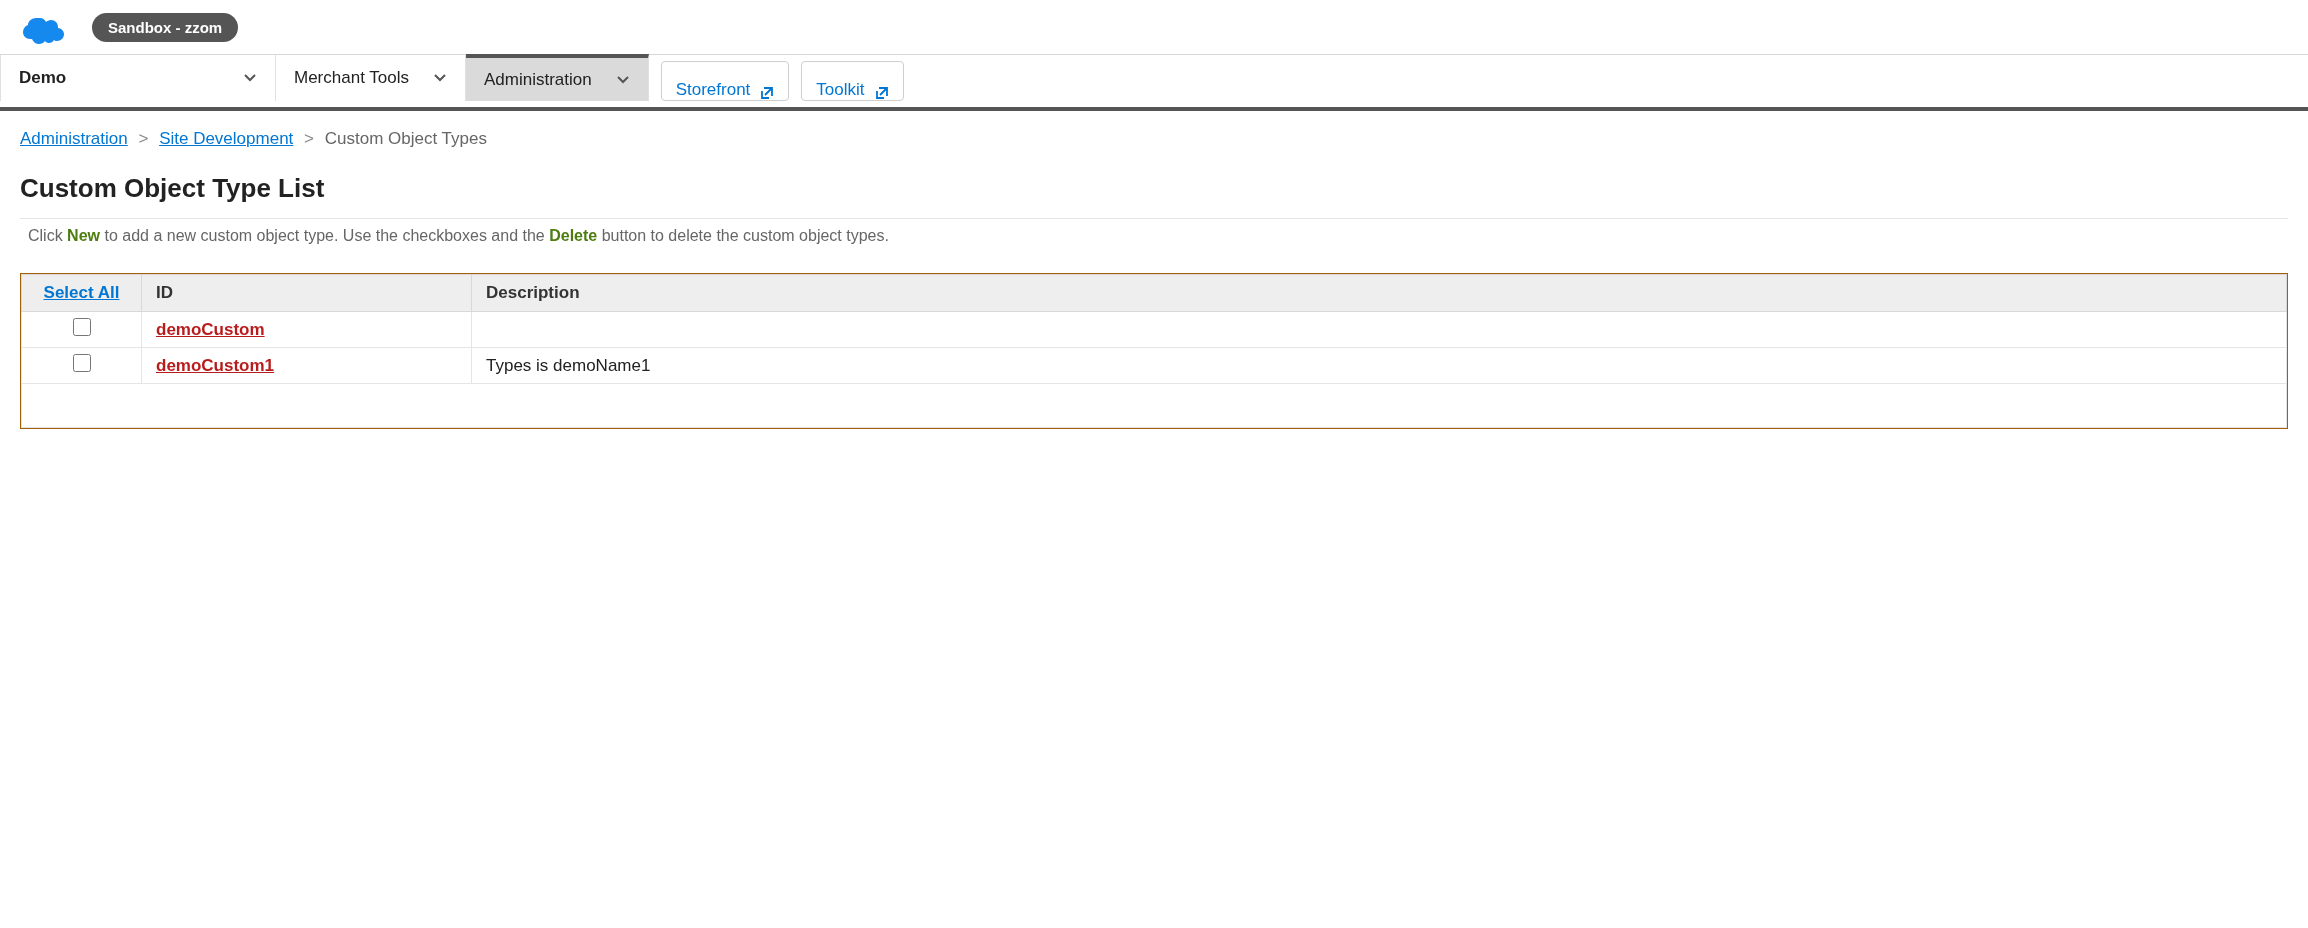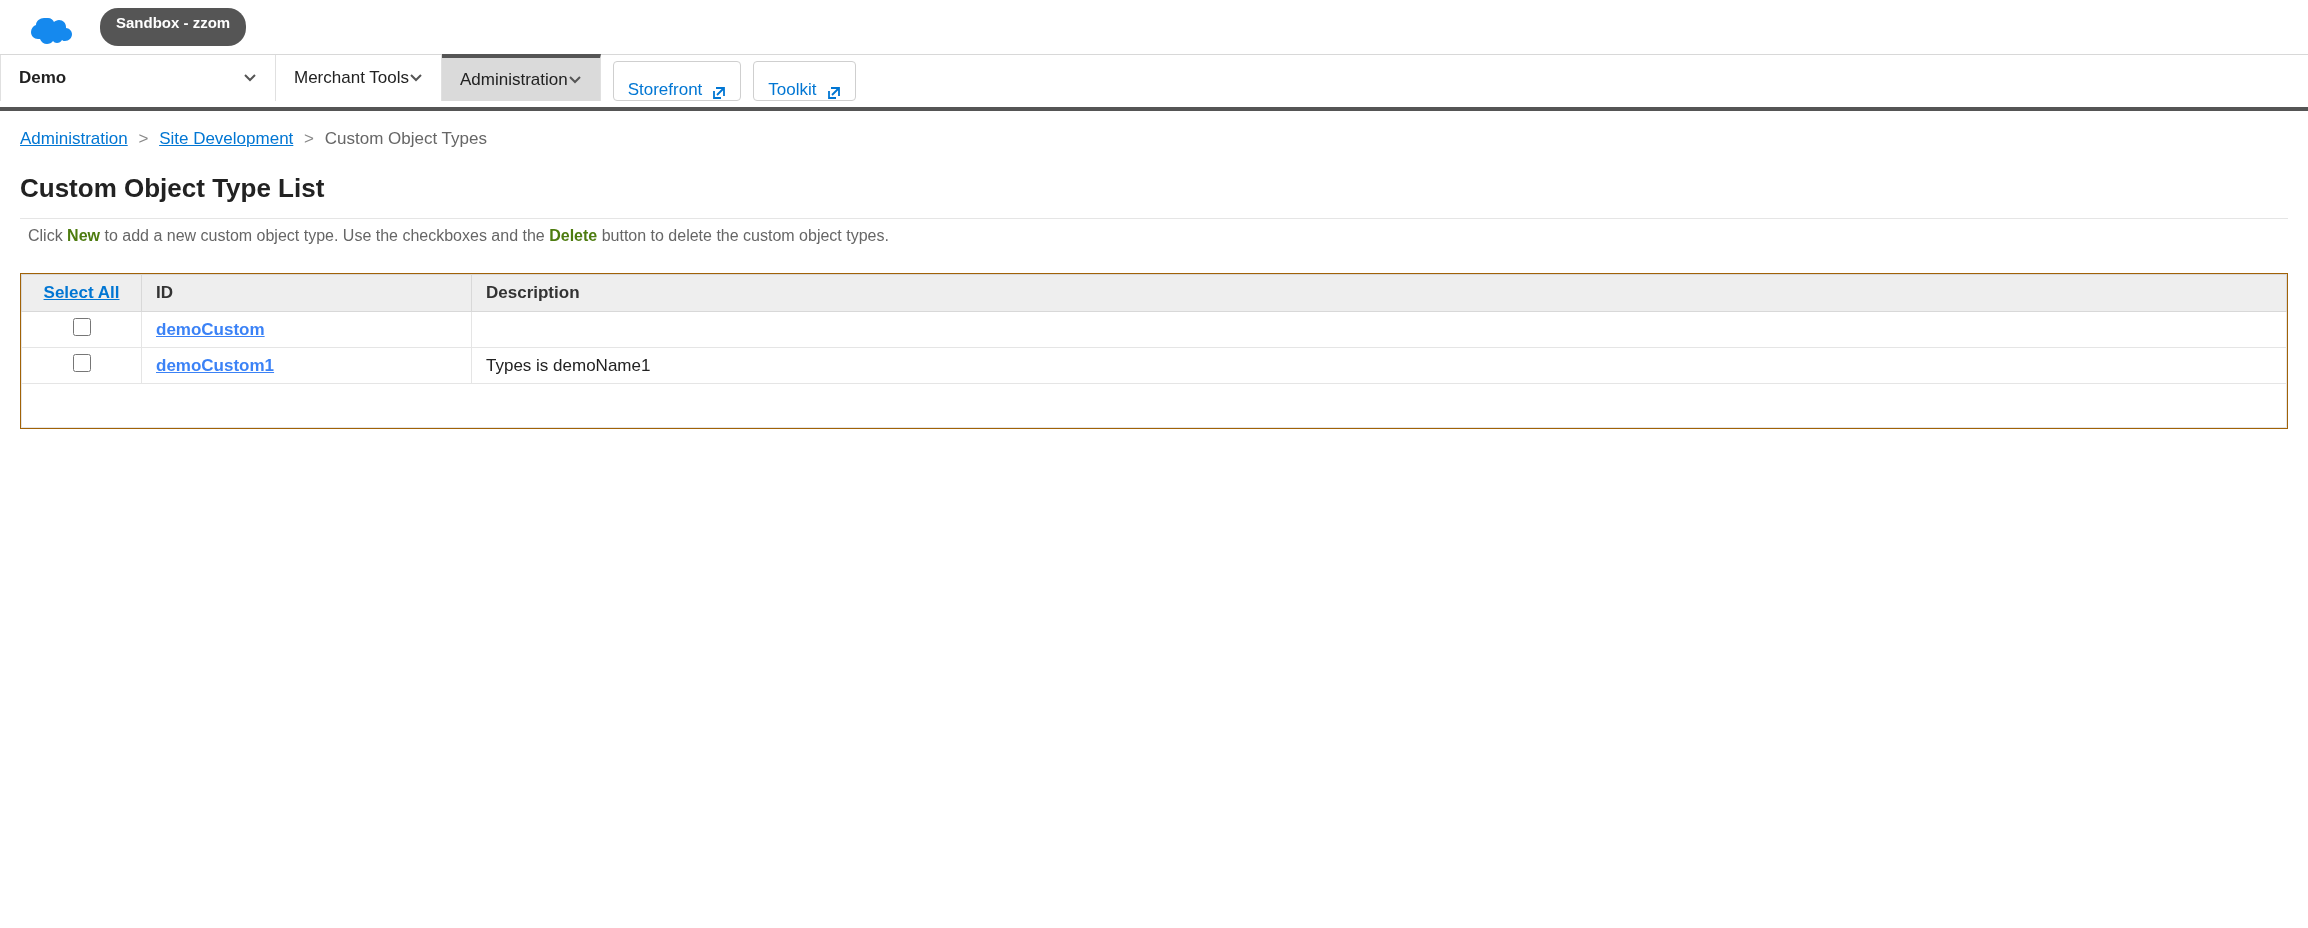--- a/index.html
+++ b/index.html
@@ -7,21 +7,22 @@
       margin: 0;
       padding: 0;
     }
     body {
       font-family: -apple-system, BlinkMacSystemFont, "Segoe UI", Helvetica, Arial, sans-serif;
       background: #ffffff;
       color: #222;
     }
     .top-bar {
       display: flex;
-      padding: 8px 28px;
+      align-items: center;
+      padding: 8px 20px;
       gap: 16px;
     }
     .cloud-logo {
       width: 56px;
       height: 38px;
     }
     .sandbox-badge {
       background: #555555;
       color: #ffffff;
       font-weight: 600;
@@ -37,20 +38,21 @@
       background: #ffffff;
     }
     .nav-item {
       display: flex;
       align-items: center;
       padding: 0 18px;
       height: 46px;
       font-size: 17px;
       color: #222;
       border-right: 1px solid #e0e0e0;
+      gap: 24px;
       cursor: pointer;
     }
     .nav-item.demo {
       font-weight: 700;
       width: 276px;
       justify-content: space-between;
       border-left: 1px solid #e0e0e0;
     }
     .nav-item.active {
       background: #dadada;
@@ -145,21 +147,21 @@
     tbody td {
       padding: 6px 14px;
       border: 1px solid #e5e5e5;
       font-size: 17px;
       color: #222;
     }
     tbody td.checkbox-cell {
       text-align: center;
     }
     tbody td a {
-      color: #3b82f6;
+      color: #b91c1c;
       text-decoration: underline;
       font-weight: 700;
     }
     .empty-row td {
       height: 44px;
       border-top: 1px solid #e5e5e5;
     }
     input[type="checkbox"] {
       width: 18px;
       height: 18px;

